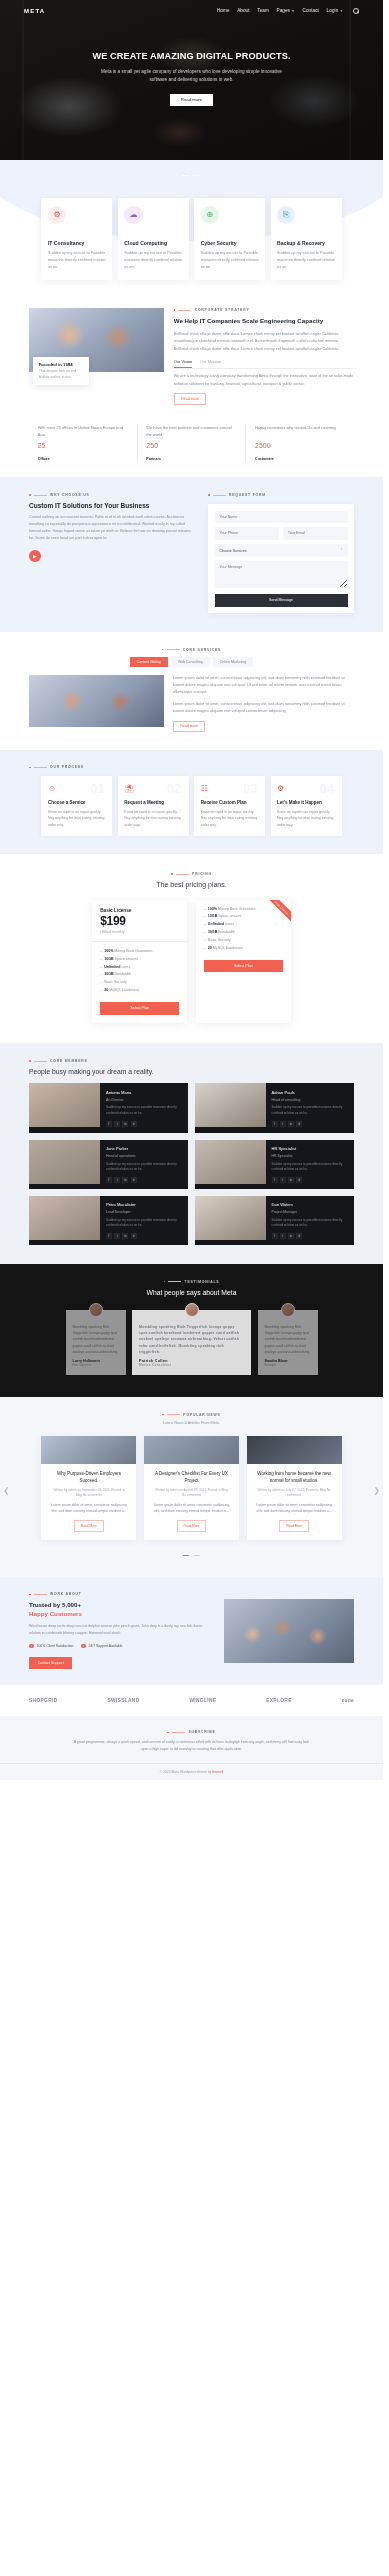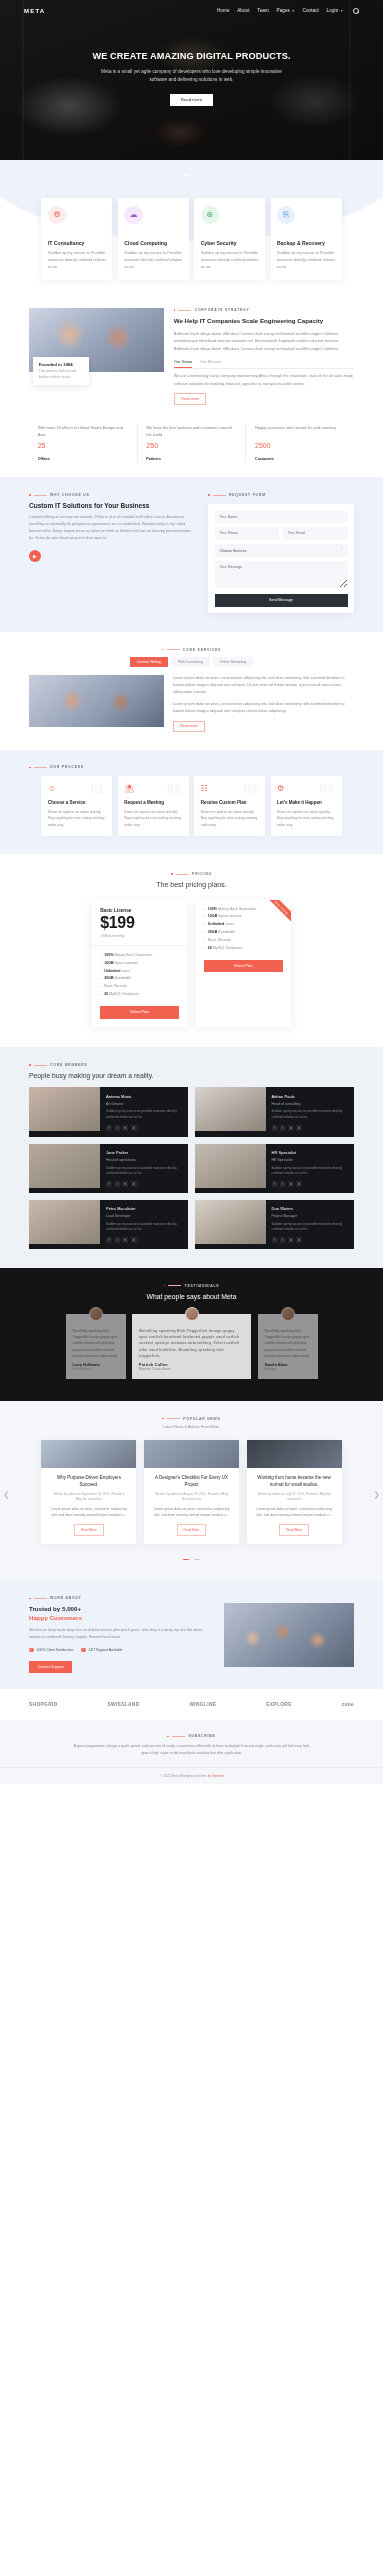--- a/index.html
+++ b/index.html
@@ -159,21 +159,21 @@
   .proc-title{ font-size:4.5px; font-weight:600; color:#23272c; margin-bottom:3.8px;}
   .proc-text{ font-size:3.5px; color:#8b9099; line-height:1.8;}
 
   
   .pricing{ padding:18.4px 0 19.5px; text-align:center;}
   .h2c{ font-size:7px; font-weight:500; color:#3a3f46; margin-top:4.3px;}
   .price-grid{ display:flex; gap:8.7px; justify-content:center; margin-top:12px;}
   .price-card{ width:95px; background:#fff; text-align:left; position:relative; box-shadow:0 1.6px 8.7px rgba(30,40,80,.09); overflow:hidden;}
   .price-head{ padding:7.6px 8px 7px; border-bottom:0.5px solid #eee;}
   .price-name{ font-size:4.7px; font-weight:600; color:#23272c;}
-  .price-amt{ font-size:16px; font-weight:700; color:#17191c; margin:1.6px 0 2.2px; letter-spacing:-0.3px;}
+  .price-amt{ font-size:12px; font-weight:700; color:#17191c; margin:1.6px 0 2.2px; letter-spacing:-0.3px;}
   .price-bill{ font-size:3.6px; color:#9aa0a8;}
   .price-list{ padding:6.5px 8px 3.2px; list-style:none;}
   .price-list li{ font-size:3.6px; color:#8b9099; margin-bottom:3.8px;}
   .price-list li b{ color:#2b2f36;}
   .price-cta{ margin:3.2px 8px 8.7px; display:block; background:#f2604f; color:#fff; font-size:3.7px; text-align:center; padding:4.3px; border:none; width:calc(100% - 16px); cursor:pointer; font-family:inherit;}
   .ribbon{ position:absolute; right:-13px; top:4.3px; background:#f2604f; color:#fff; font-size:2.9px; padding:1.6px 13px; transform:rotate(45deg); letter-spacing:0.2px;}
 
   
   .team{ background:#eef2f6; padding:16px 0 18.4px;}
   .team-head{ width:325px; margin:0 auto 8.7px;}

